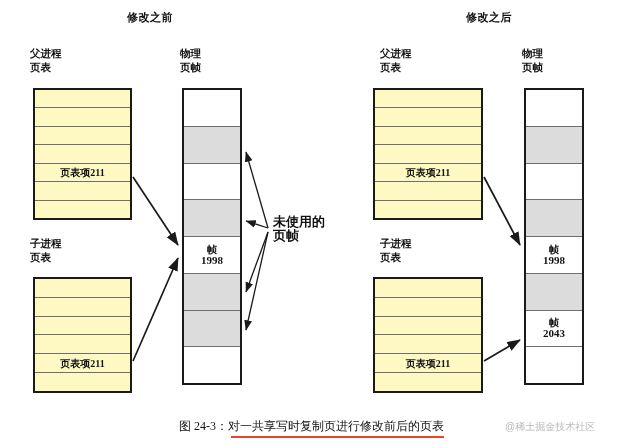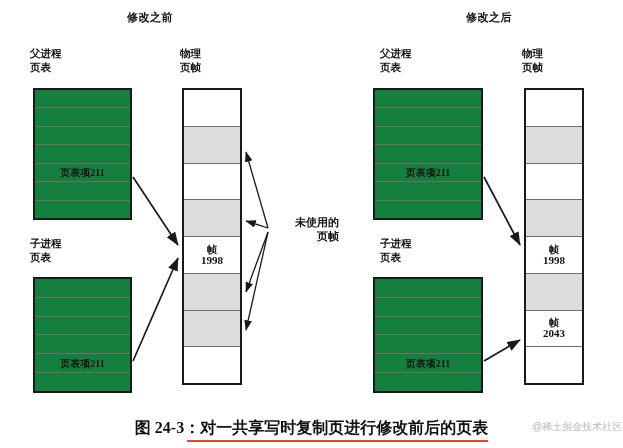--- a/index.html
+++ b/index.html
@@ -39,21 +39,21 @@
     line-height: 14px;
     white-space: nowrap;
   }
   .col-title span { display: block; }
 
   
   .table-box {
     position: absolute;
     box-sizing: border-box;
     border: 2px solid #1a1a1a;
-    background: #15803d;
+    background: #fef9c3;
     display: flex;
     flex-direction: column;
   }
   .frame-box {
     position: absolute;
     box-sizing: border-box;
     border: 2.5px solid #1a1a1a;
     background: #ffffff;
     display: flex;
     flex-direction: column;
@@ -77,45 +77,45 @@
     font-weight: bold;
     line-height: 11px;
     text-align: center;
   }
   .row .cell-label .l1 { display: block; }
   .row .cell-label .l2 { display: block; font-weight: bold; font-size: 11px; }
 
   
   .annot {
     position: absolute;
-    font-size: 11px;
+    font-size: 13px;
     font-weight: bold;
     line-height: 14px;
-    text-align: right;
+    text-align: left;
     white-space: nowrap;
   }
   .annot span { display: block; }
 
   
   svg.overlay {
     position: absolute;
     left: 0; top: 0;
     width: 623px;
     height: 448px;
     pointer-events: none;
   }
 
   
   .caption {
     position: absolute;
     left: 0;
     width: 623px;
     text-align: center;
-    font-size: 16px;
-    font-weight: bold;
+    font-size: 12px;
+    font-weight: normal;
     white-space: nowrap;
   }
   .caption .underline-wrap {
     display: inline-block;
     position: relative;
     padding-bottom: 2px;
   }
   .caption .redline {
     position: absolute;
     left: 52px;
@@ -390,15 +390,15 @@
     <line x1="484" y1="361" x2="520" y2="340" stroke="#1a1a1a" stroke-width="1.7" marker-end="url(#ah)"></line>
   </svg>
 
   <div class="caption" style="top:418px;">
     <span class="underline-wrap">
       <span>图 24-3：对一共享写时复制页进行修改前后的页表</span>
       <span class="redline"></span>
     </span>
   </div>
 
-  <div class="watermark" style="left:505px; top:420px;margin-left:27px;">@稀土掘金技术社区</div>
+  <div class="watermark" style="left:505px; top:420px;">@稀土掘金技术社区</div>
 
 </div>
 
 </body></html>

